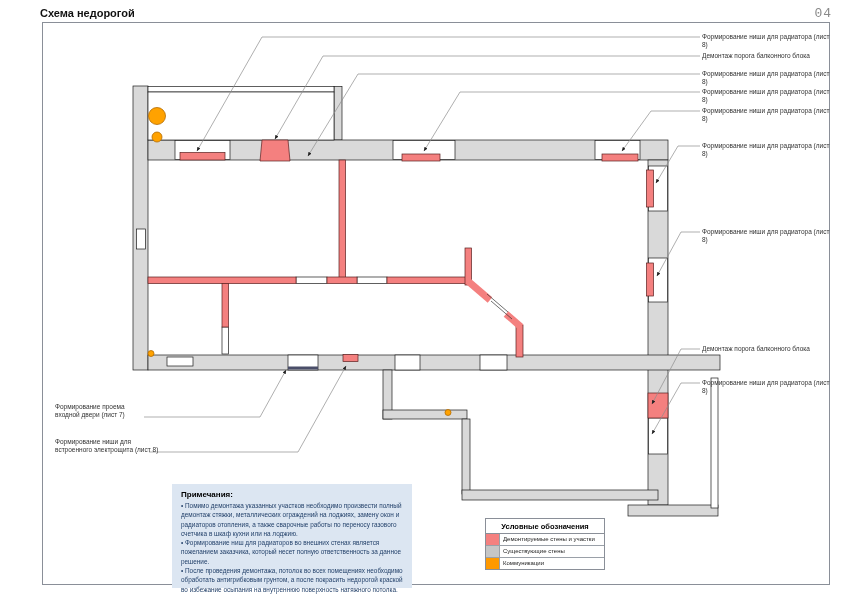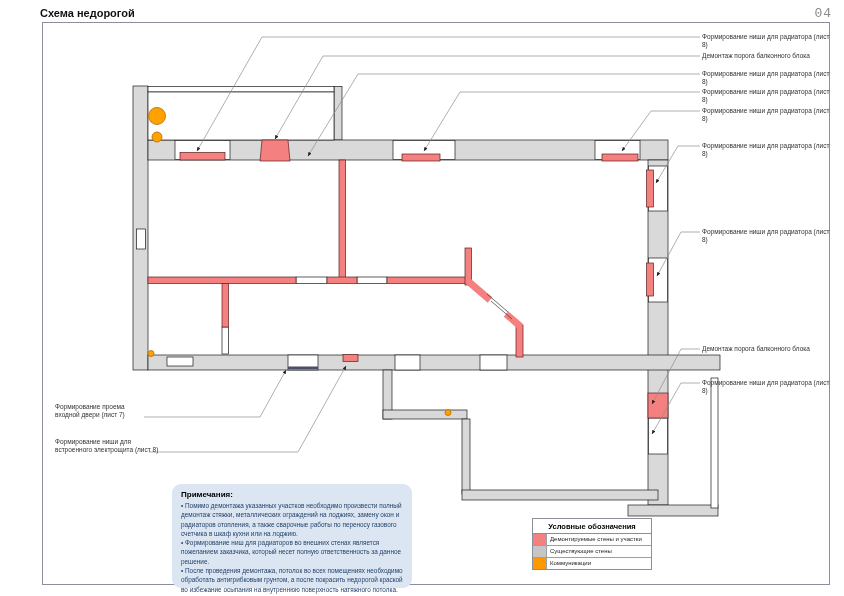--- a/index.html
+++ b/index.html
@@ -7,25 +7,25 @@
         font-family:"Liberation Sans",sans-serif;}
   .frame{position:absolute;left:42px;top:22px;width:786px;height:561px;
          border:1px solid #8a8f98;}
   .title{position:absolute;left:40px;top:7px;font-size:11px;font-weight:bold;color:#111;}
   .pagenum{position:absolute;right:12px;top:6px;font-size:13px;color:#8a8a8a;letter-spacing:1px;font-family:Liberation Mono, monospace;}
   svg.plan{position:absolute;left:0;top:0;}
   .co{position:absolute;font-size:6.5px;line-height:8px;color:#333;}
   .co-r{left:702px;width:130px;text-align:left;}
   .co-l{left:55px;width:110px;text-align:left;}
   .notes{position:absolute;left:172px;top:484px;width:240px;height:104px;
-         background:#dce6f2;border-radius:9px;padding:6px 9px;box-sizing:border-box;}
+         background:#dce6f2;border-radius:0;padding:6px 9px;box-sizing:border-box;}
   .notes h4{margin:0 0 2px 0;font-size:8px;color:#000;}
   .notes p{margin:0;font-size:6.4px;line-height:9.3px;color:#24426b;}
   .legend{position:absolute;left:485px;top:518px;width:120px;background:#fff;
-          border:1px solid #8a8f98;box-sizing:border-box;margin-left:47px;}
+          border:1px solid #8a8f98;box-sizing:border-box;}
   .legend .hd{font-size:7.5px;font-weight:bold;text-align:center;padding:3px 0 2px 0;color:#000;
               border-bottom:1px solid #8a8f98;}
   .legend .row{display:flex;height:11px;border-bottom:1px solid #9aa0a8;}
   .legend .row:last-child{border-bottom:none;}
   .legend .sw{width:14px;border-right:1px solid #9aa0a8;box-sizing:border-box;}
   .legend .lb{flex:1;font-size:6px;line-height:11px;padding-left:3px;color:#222;
               white-space:nowrap;overflow:hidden;}
 </style>
 </head>
 <body>

